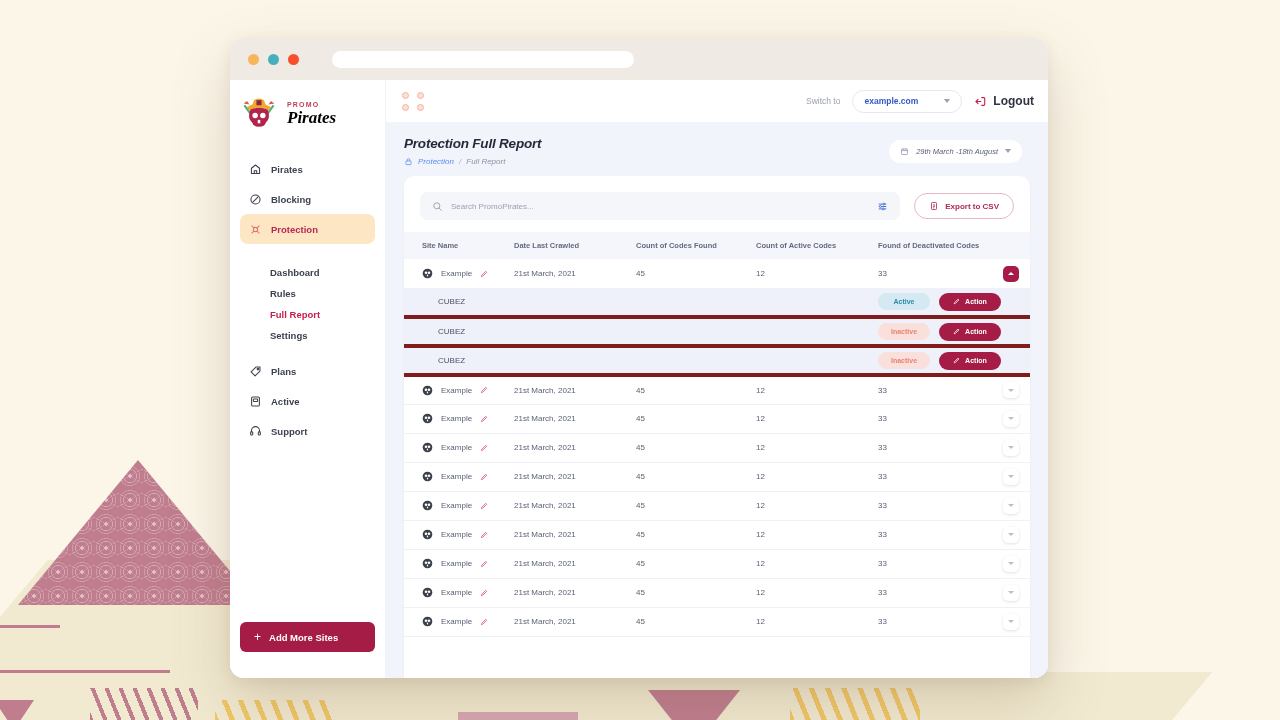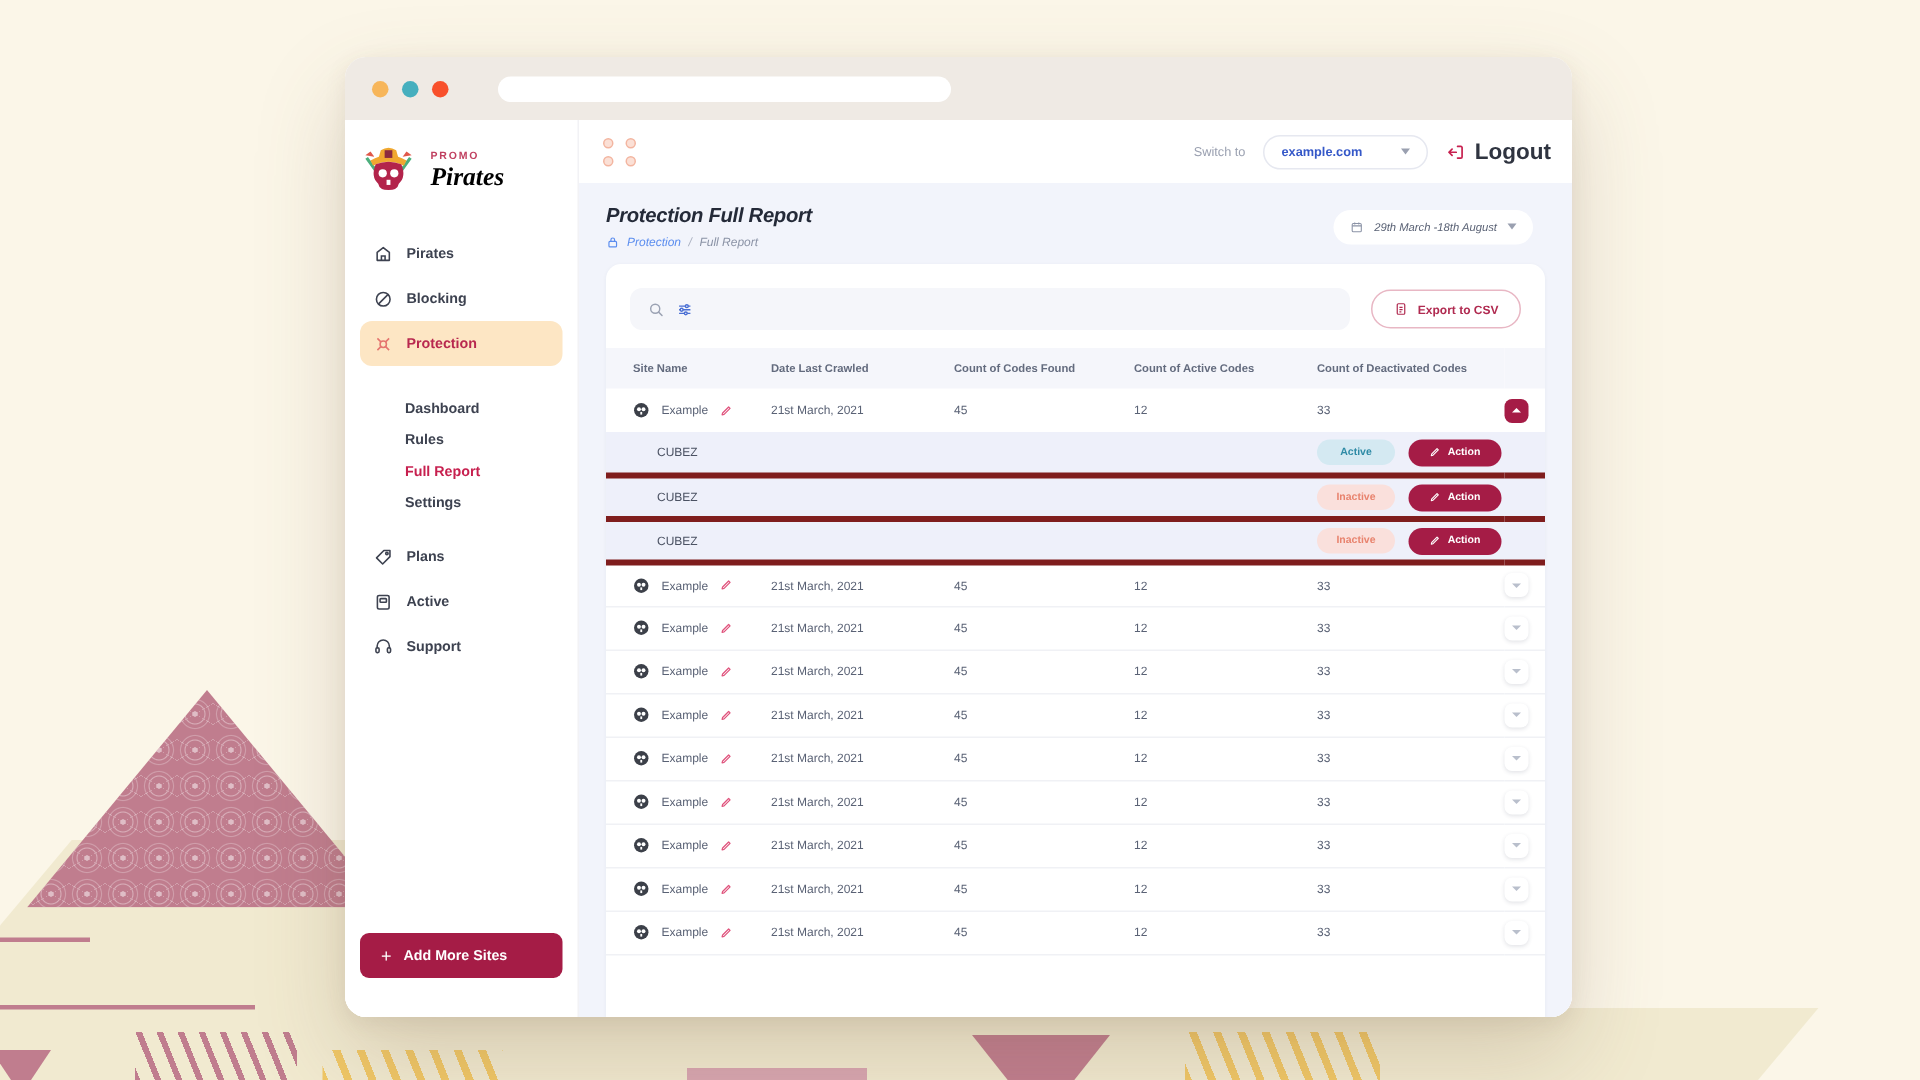--- a/index.html
+++ b/index.html
@@ -146,21 +146,21 @@
   .top-right { margin-left: auto; display: flex; align-items: center; gap: 12px; }
   .switch-label { font-size: 8.5px; color: #9aa0b0; }
   .site-select {
     display: flex; align-items: center; gap: 26px;
     height: 23px; padding: 0 11px; border: 1px solid #e6e8f0; border-radius: 12px;
     cursor: pointer;
   }
   .site-select .val { font-size: 8.5px; color: #3558c8; font-weight: 700; }
   .caret { width: 0; height: 0; border-left: 3.5px solid transparent; border-right: 3.5px solid transparent; border-top: 4px solid #9aa0b0; }
   .logout { display: flex; align-items: center; gap: 6px; cursor: pointer; }
-  .logout span { font-size: 15px; font-weight: 700; color: #2f3440; }
+  .logout span { font-size: 12px; font-weight: 700; color: #2f3440; }
 
   #pagehead { padding: 14px 26px 10px 18px; }
   .page-title { font-size: 13.5px; font-weight: 700; color: #242a38; letter-spacing: -.2px; }
   .crumbs { display: flex; align-items: center; gap: 5px; margin-top: 6px; font-size: 8px; }
   .crumbs a { color: #5b8def; text-decoration: none; }
   .crumbs .sep { color: #aab0c0; }
   .crumbs .cur { color: #8b93a6; }
   .head-row { display: flex; align-items: center; font-style: italic; }
   .daterange {
     margin-left: auto; display: flex; align-items: center; gap: 7px;
@@ -405,20 +405,21 @@
       </div>
 
       <div id="card">
 
         <div class="toolbar">
           <div class="search">
             <svg width="11" height="11" viewBox="0 0 16 16" fill="none" stroke="#9ba2b3" stroke-width="1.4">
               <circle cx="7" cy="7" r="4.4"></circle>
                 <path d="M10.3 10.3 L13.6 13.6" stroke-linecap="round"></path>
             </svg>
+            <input type="text" placeholder="Search PromoPirates..." style="">
             <svg width="11" height="11" viewBox="0 0 16 16" fill="none" stroke="#4a6fd4" stroke-width="1.4">
               <path d="M2.5 4.5 H13.5 M2.5 8 H13.5 M2.5 11.5 H13.5"></path>
               <circle cx="10" cy="4.5" r="1.4" fill="#fff"></circle>
               <circle cx="5" cy="8" r="1.4" fill="#fff"></circle>
               <circle cx="9" cy="11.5" r="1.4" fill="#fff"></circle>
             </svg>
           </div>
           <div class="export">
             <svg width="10" height="10" viewBox="0 0 16 16" fill="none" stroke="#b02a50" stroke-width="1.3">
               <rect x="4" y="2.4" width="8" height="11.2" rx="1.2"></rect>
@@ -437,21 +438,21 @@
                 <col class="c4">
                 <col class="c5">
                 <col class="c6">
             </colgroup>
             <thead>
               <tr>
                 <th>Site Name</th>
                 <th>Date Last Crawled</th>
                 <th>Count of Codes Found</th>
                 <th>Count of Active Codes</th>
-                <th>Count of Deactivated Codes</th>
+                <th>Found of Deactivated Codes</th>
                 <th></th>
               </tr>
             </thead>
             <tbody id="tbody">
                 <tr class="site-row expanded">
                   <td>
                     <span class="site-cell">
                       <svg class="favicon" viewBox="0 0 16 16">
                         <circle cx="8" cy="8" r="7" fill="#3c4049"></circle>
                         <circle cx="5.8" cy="7" r="1.9" fill="#fff"></circle>

